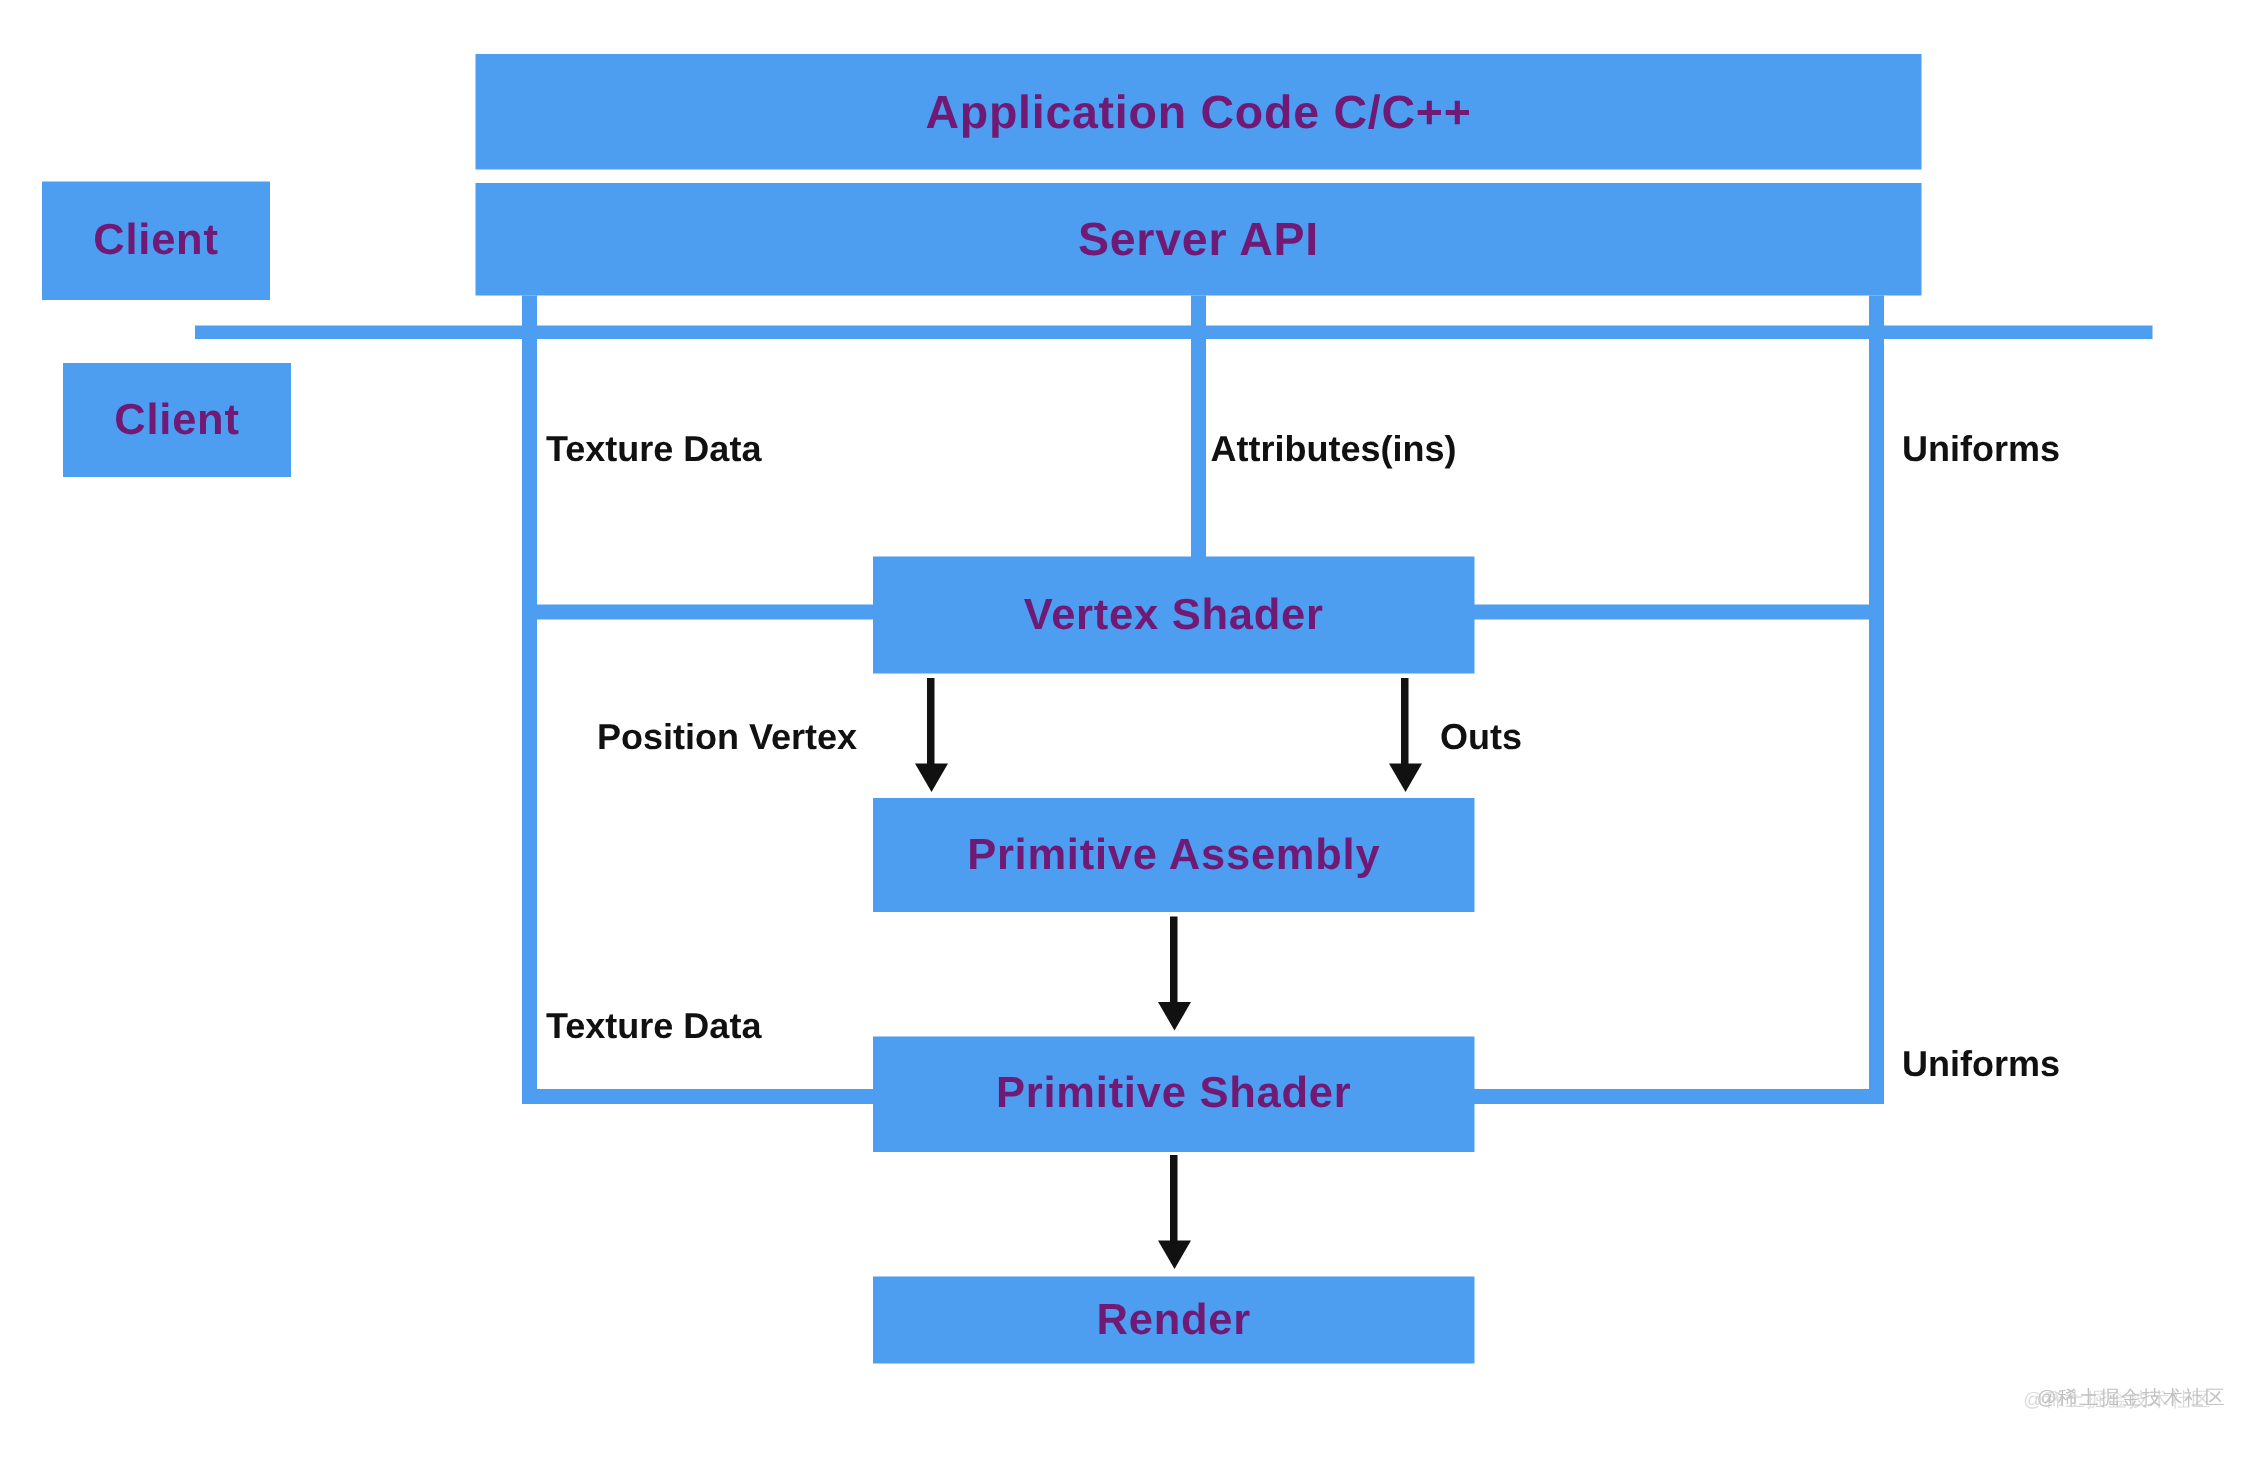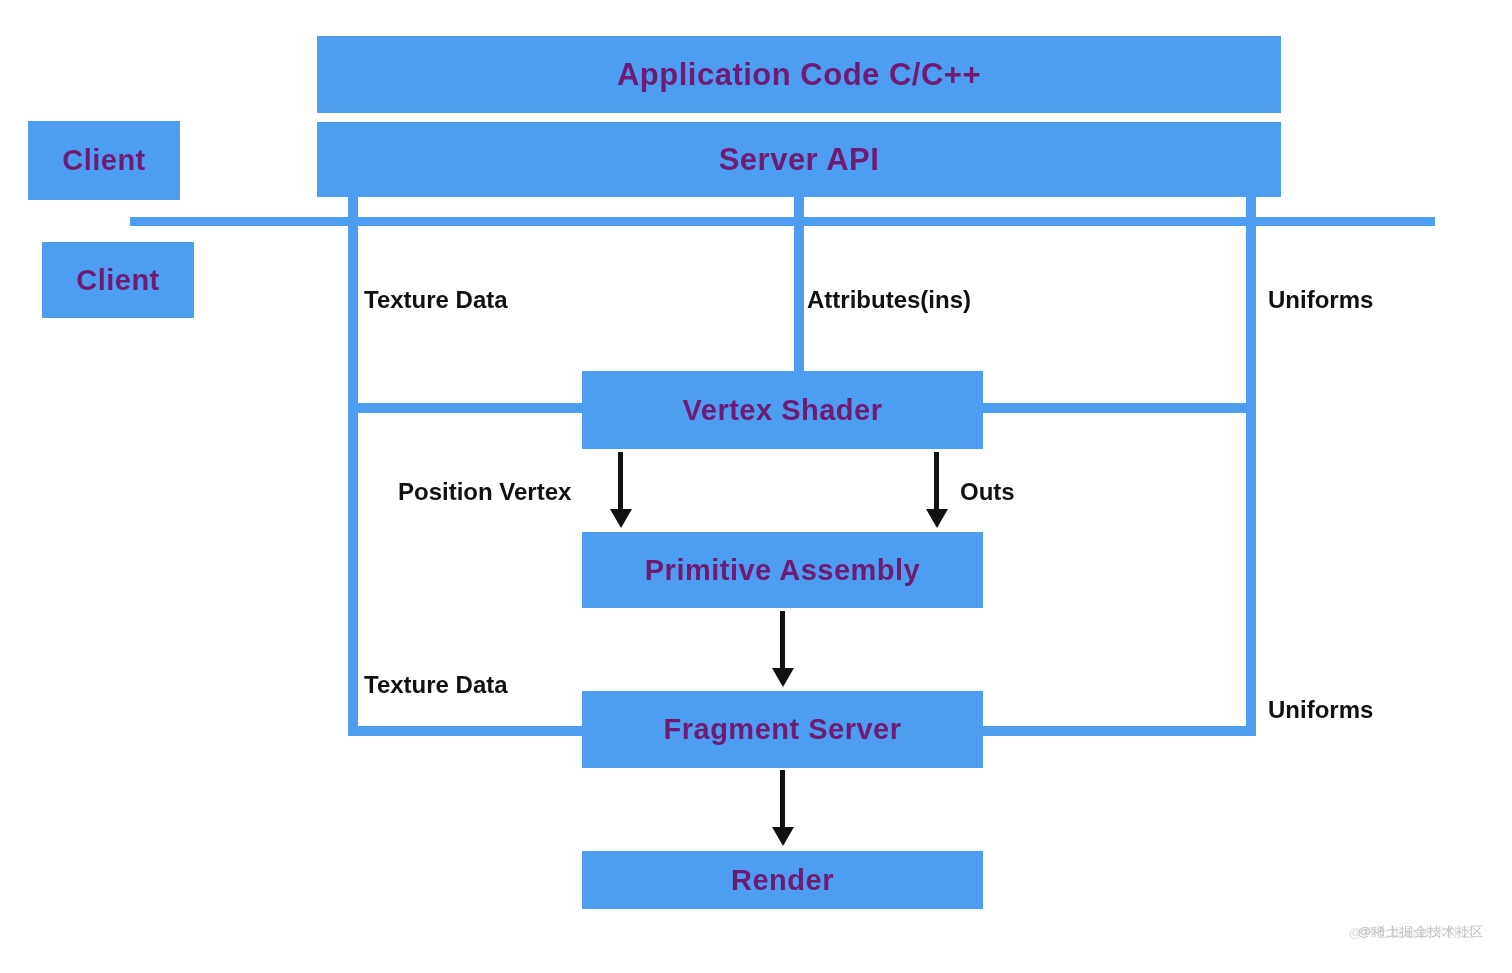--- a/index.html
+++ b/index.html
@@ -96,21 +96,21 @@
   <div class="line" style="left:973px;top:403px;width:283px;height:10px;"></div>
 
   <div class="line" style="left:348px;top:726px;width:244px;height:10px;"></div>
 
   <div class="line" style="left:973px;top:726px;width:283px;height:10px;"></div>
 
   <div class="box node" style="left:582px;top:371px;width:401px;height:78px;">Vertex Shader</div>
 
   <div class="box node" style="left:582px;top:532px;width:401px;height:76px;">Primitive Assembly</div>
 
-  <div class="box node" style="left:582px;top:691px;width:401px;height:77px;">Fragment Server</div>
+  <div class="box node" style="left:582px;top:691px;width:401px;height:77px;">Primitive Shader</div>
 
   <div class="box node" style="left:582px;top:851px;width:401px;height:58px;">Render</div>
 
   <div class="arrow" style="left:618px;top:452px;height:58px;"></div>
   <div class="arrow" style="left:934px;top:452px;height:58px;"></div>
   <div class="arrow" style="left:780px;top:611px;height:58px;"></div>
   <div class="arrow" style="left:780px;top:770px;height:58px;"></div>
 
   <div class="elabel" style="left:364px;top:285px;">Texture Data</div>
 

